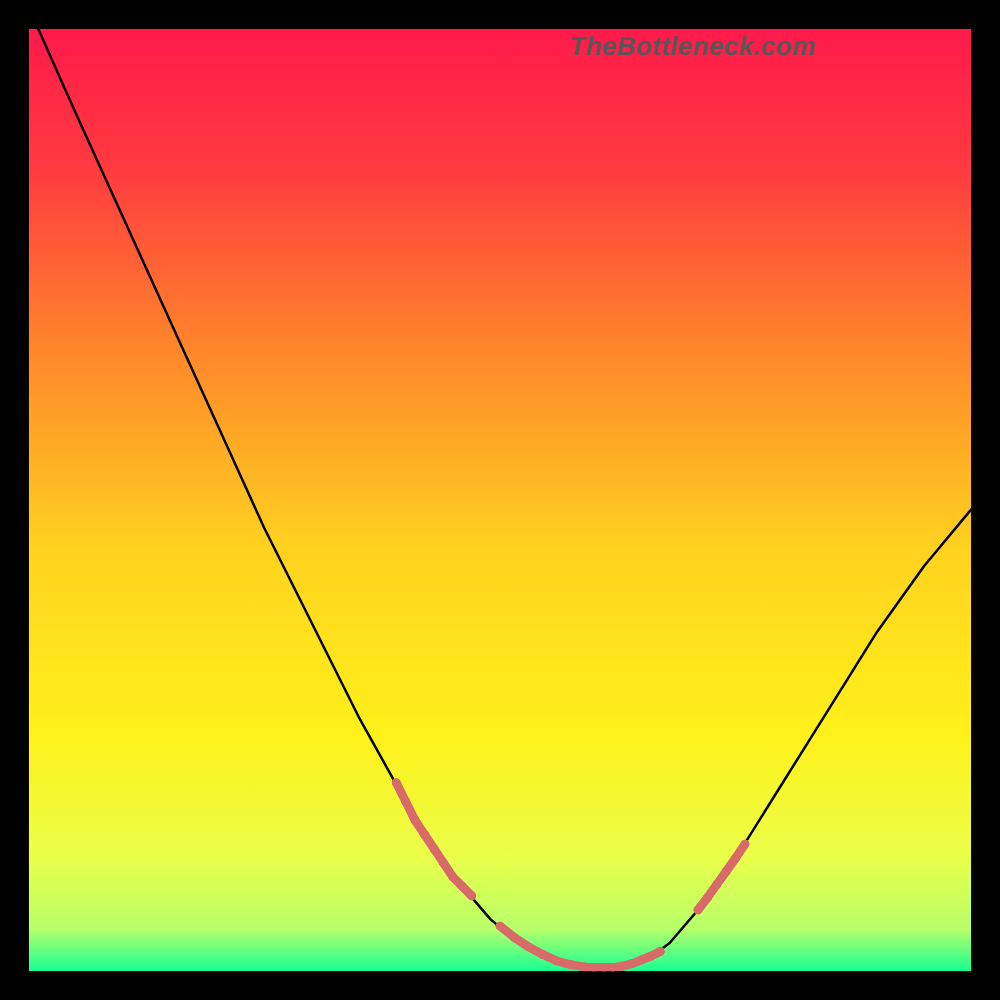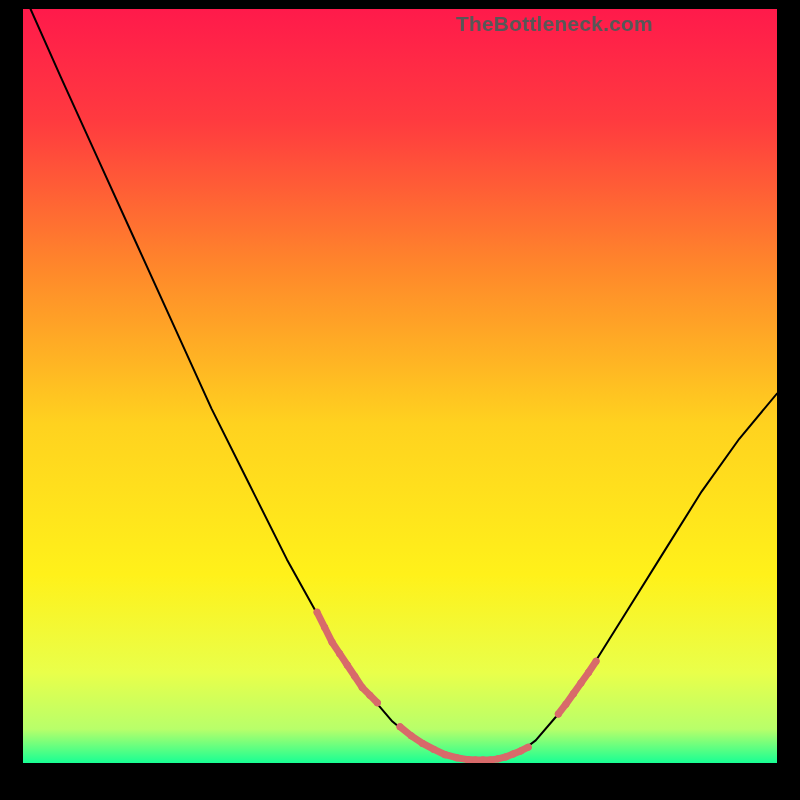--- a/index.html
+++ b/index.html
@@ -6,24 +6,25 @@
     margin: 0;
     padding: 0;
     width: 800px;
     height: 800px;
     background: #000000;
     overflow: hidden;
   }
   .frame {
     position: absolute;
     left: 23px;
-    top: 9px;
+    top: 23px;
     width: 636px;
     height: 754px;
     background: #000000;
+    font-style: italic;
   }
   .plot-area {
     position: absolute;
     left: 0;
     top: 0;
     width: 754px;
     height: 754px;
   }
   .watermark {
     position: absolute;

